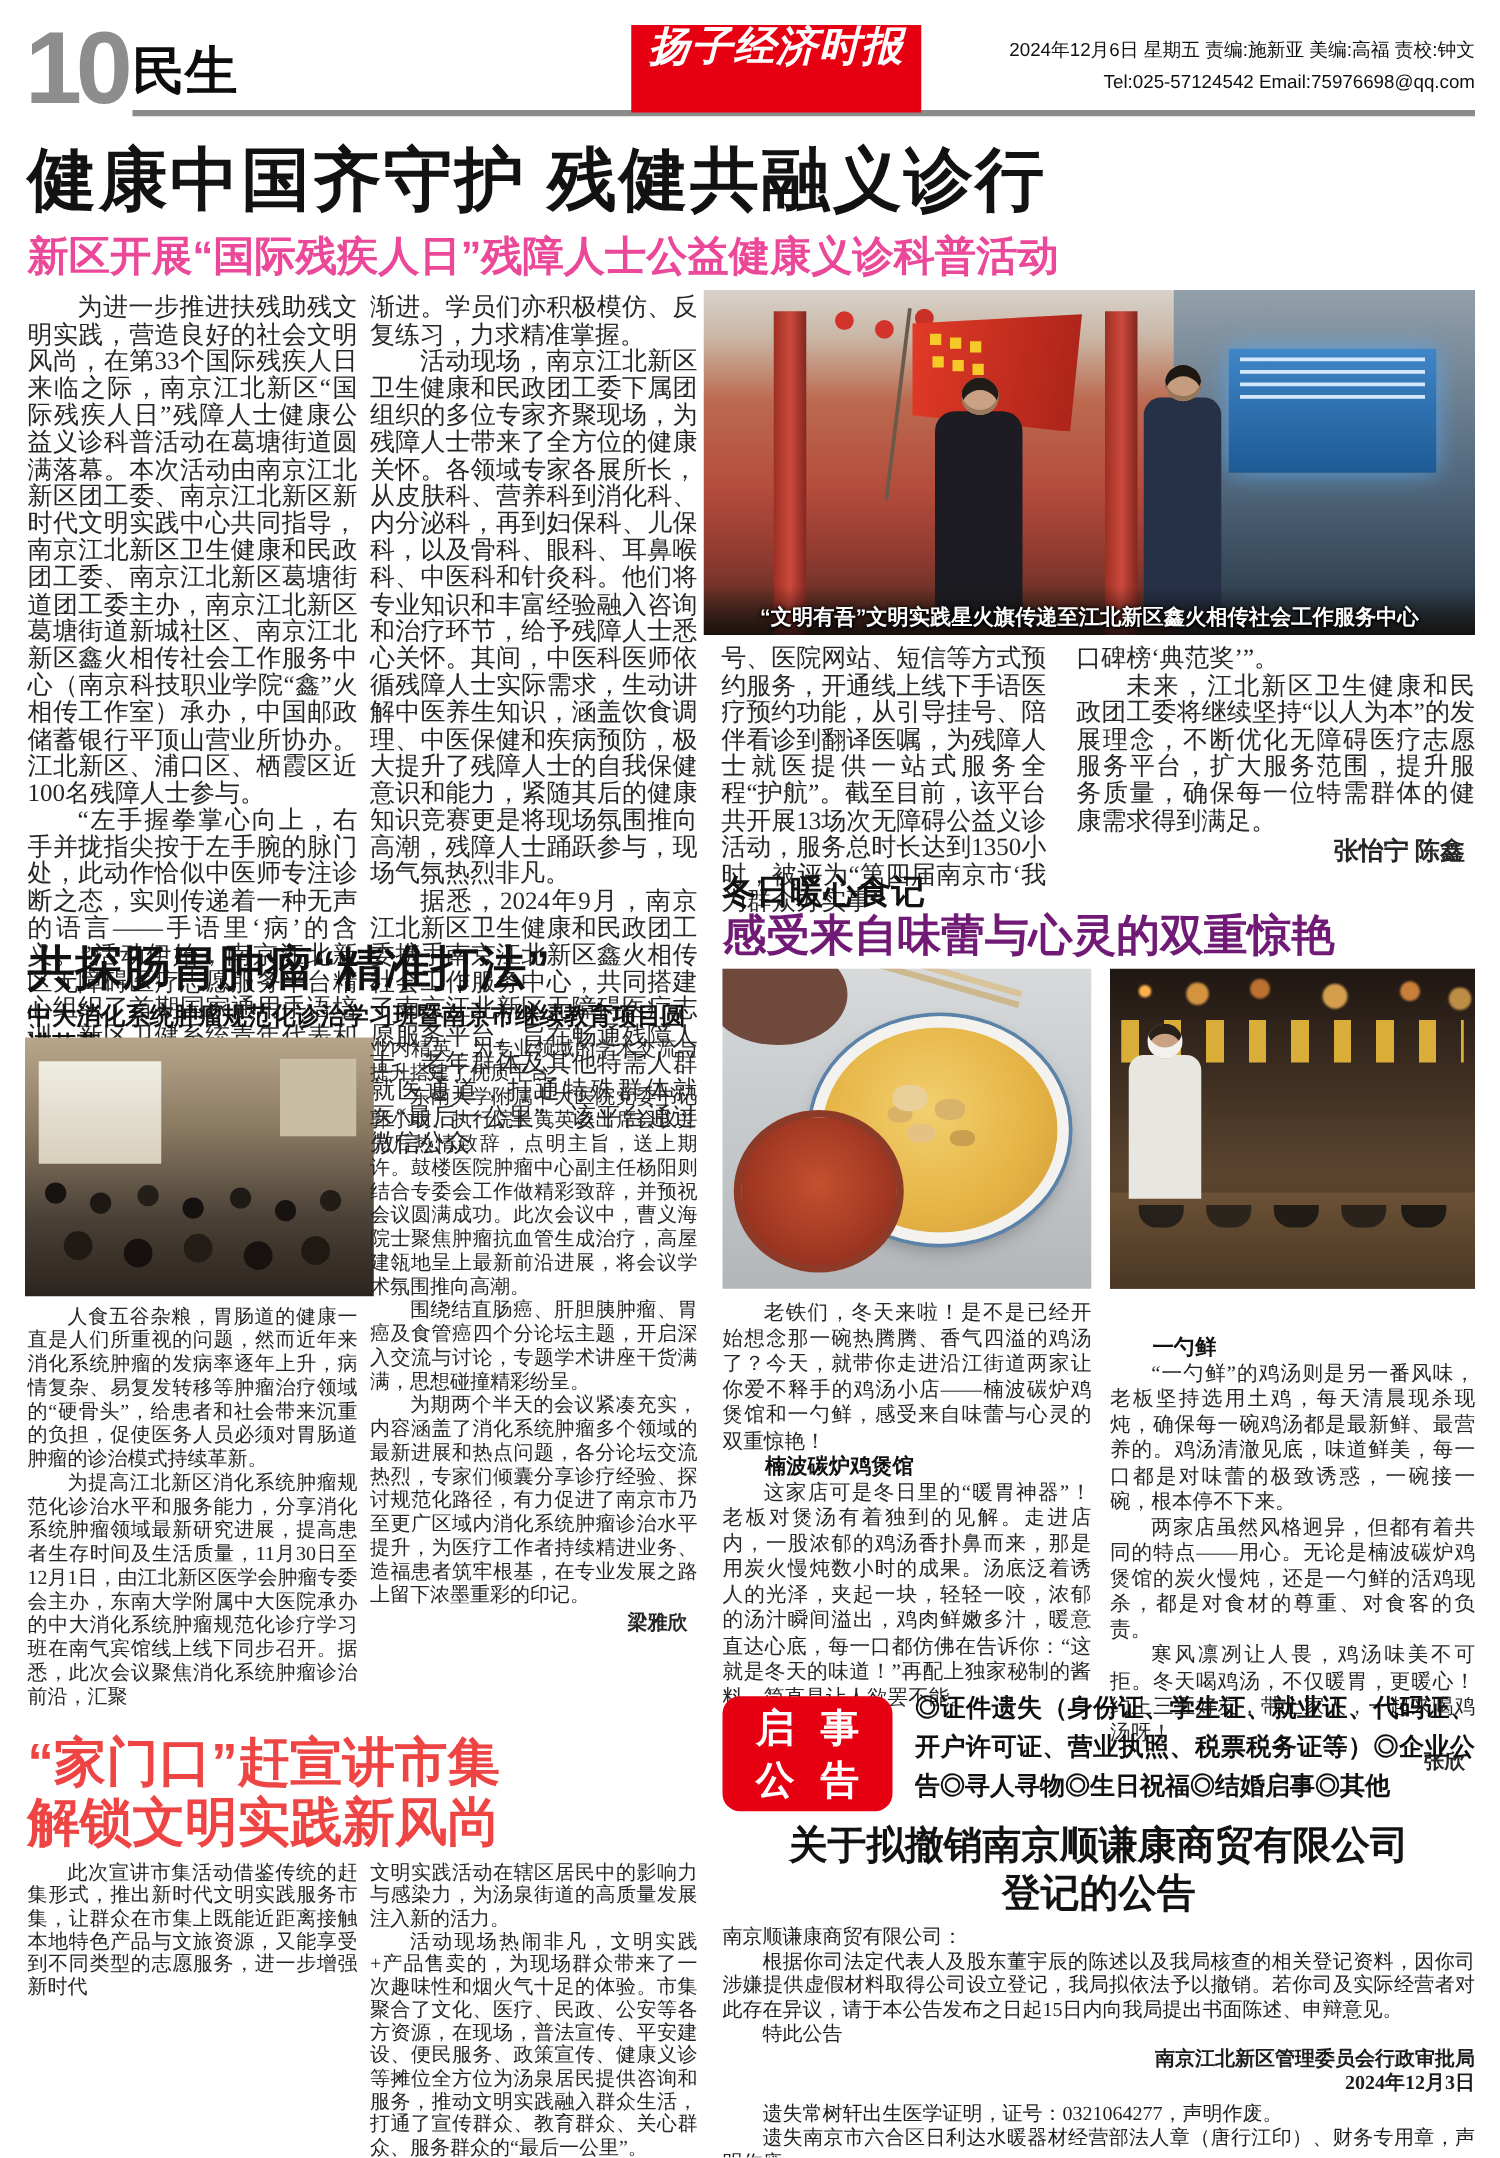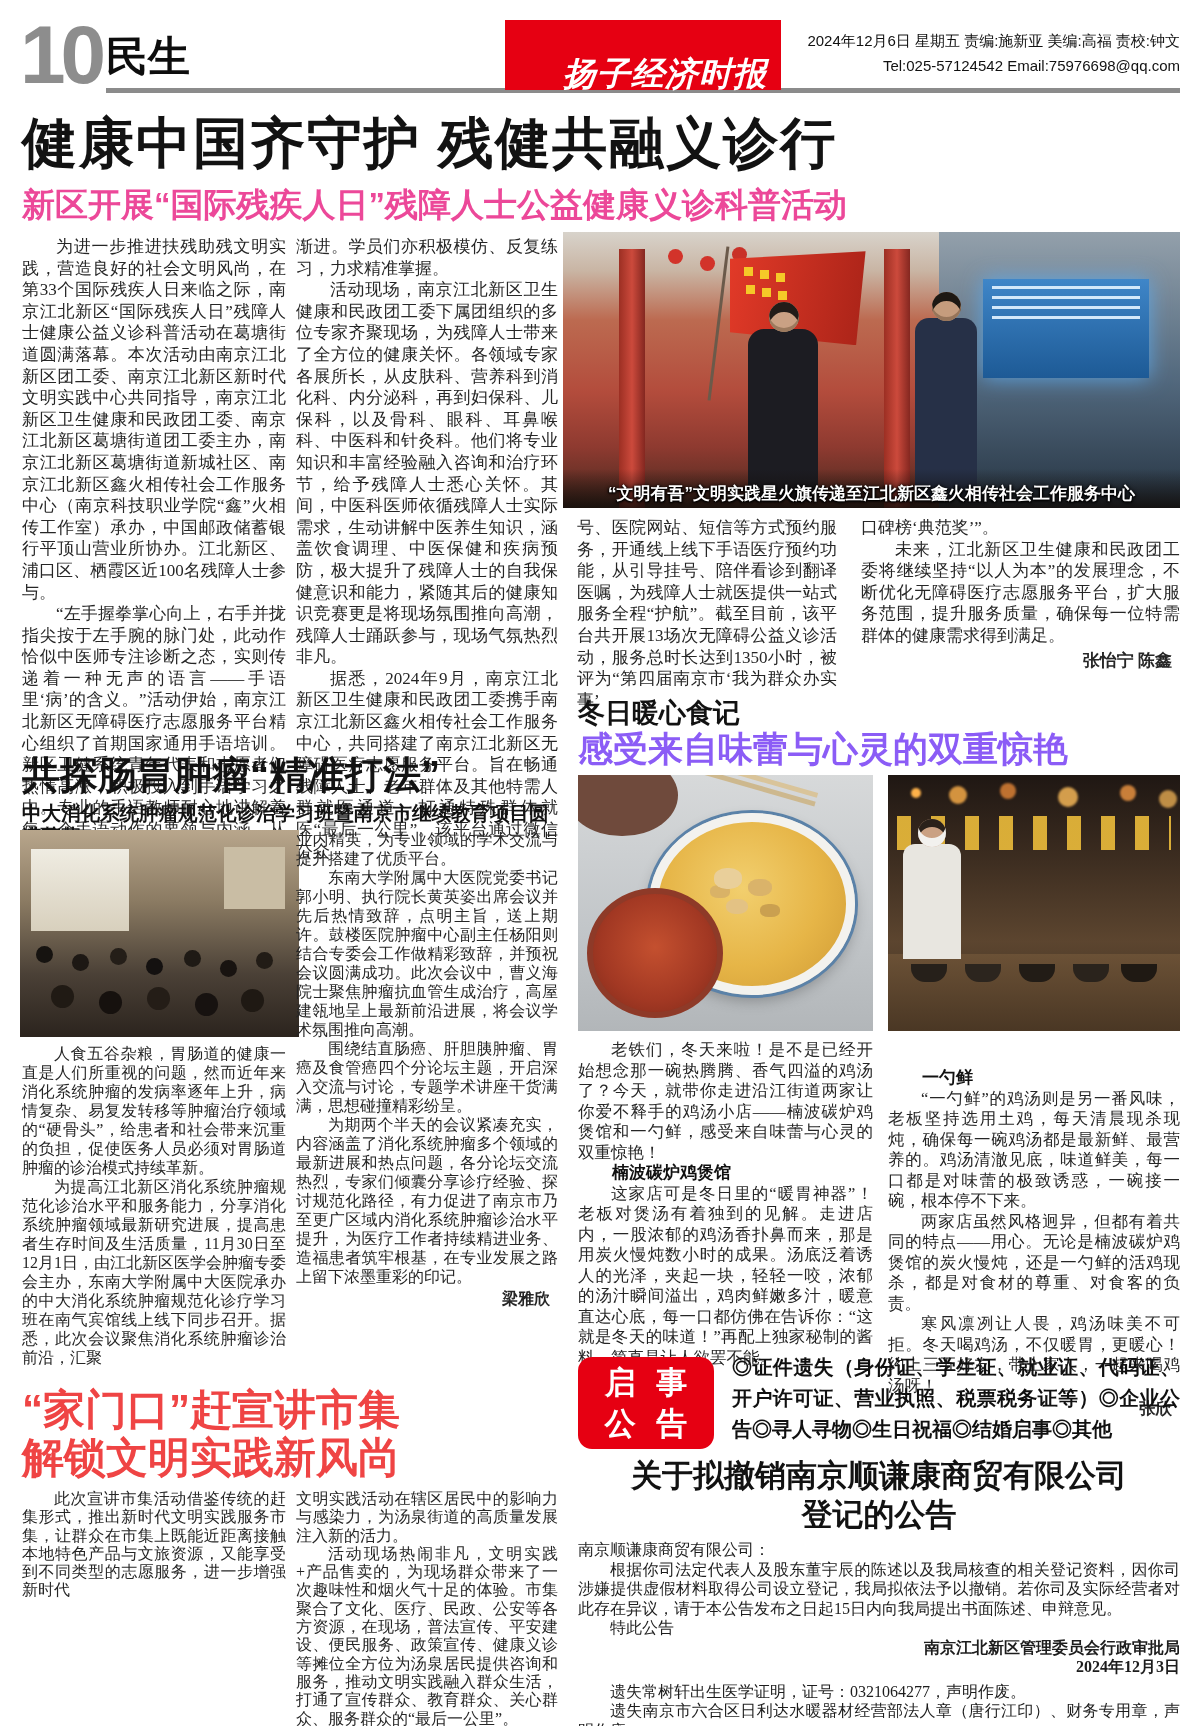--- a/index.html
+++ b/index.html
@@ -8,30 +8,30 @@
   p{margin:0;text-indent:2em;text-align:justify;}
   p.cont{text-indent:0;}
   .byl{text-align:right;font-weight:700;padding-right:8px;margin-top:3px;}
 
   
   .pgnum{position:absolute;left:20px;top:14px;font:700 82px/1 "Liberation Sans",sans-serif;
          color:#8d8d8d;letter-spacing:-5px;}
   .secname{position:absolute;left:106px;top:36px;font:900 42px/1 "Liberation Sans",sans-serif;color:#0d0d0d;}
   .hrule{position:absolute;left:106px;right:20px;top:88px;height:5px;background:#8b8b8b;}
   .masthead{position:absolute;left:505px;top:20px;width:232px;height:70px;background:#e60012;
-            display:flex;align-items:flex-end;justify-content:center;z-index:2;padding-left:44px;}
+            display:flex;align-items:flex-start;justify-content:center;z-index:2;}
   .masthead span{color:#fff;font:700 italic 33px/1 "Liberation Sans",sans-serif;letter-spacing:1px;}
   .issue{position:absolute;left:790px;right:20px;top:28px;text-align:right;
          font:400 15px/25px "Liberation Sans",sans-serif;color:#111;}
 
   
   .h1a{position:absolute;left:22px;top:112px;width:1070px;font:900 55px/1.15 "Liberation Sans",sans-serif;
        color:#121212;letter-spacing:2px;white-space:nowrap;}
   .h1b{position:absolute;left:22px;top:185px;width:1080px;font:700 33px/1.2 "Liberation Sans",sans-serif;color:#ec4899;}
-  .col{position:absolute;font-size:17px;line-height:21.6px;}
+  .col{position:absolute;font-size:20px;line-height:21.6px;}
   .c11{left:22px;top:236px;width:264px;}
   .c12{left:296px;top:236px;width:262px;}
   .c13{left:577px;top:517px;width:260px;}
   .c14{left:861px;top:517px;width:319px;}
 
   .photo{position:absolute;overflow:hidden;}
   .pcaption{position:absolute;left:0;right:0;bottom:3px;text-align:center;color:#fff;
             font:700 17px/22px "Liberation Sans",sans-serif;
             text-shadow:0 0 4px #000,1px 1px 2px #000,-1px 1px 2px #000;z-index:5;}
   
@@ -71,21 +71,21 @@
   .p2 .win{position:absolute;right:5%;top:8%;width:22%;height:30%;background:#c9bda4;}
   .p2 .heads{position:absolute;left:16px;top:56%;width:17px;height:17px;border-radius:50%;background:#161310;
      box-shadow:36px 8px 0 #1d1814,74px 2px 0 #241e18,110px 12px 0 #141110,148px 4px 0 #1f1a15,
                 184px 14px 0 #181310,220px 6px 0 #221c16,18px 42px 0 3px #201a14,66px 48px 0 3px #16110e,
                 114px 44px 0 3px #241d17,162px 50px 0 3px #171210,208px 46px 0 3px #1f1913;}
   .c21{left:22px;top:1044px;width:264px;font-size:16px;line-height:19px;}
   .c22{left:296px;top:830px;width:262px;font-size:16px;line-height:19px;}
 
   
   .kicker{position:absolute;left:578px;top:700px;font:700 27px/1 "Liberation Sans",sans-serif;color:#121212;}
-  .h3{position:absolute;left:578px;top:731px;font:900 35px/1 "Liberation Sans",sans-serif;color:#8b5cf6;}
+  .h3{position:absolute;left:578px;top:731px;font:900 35px/1 "Liberation Sans",sans-serif;color:#701a75;}
   .p3a{left:578px;top:775px;width:295px;height:256px;
        background:linear-gradient(180deg,#d7d9da 0%,#c2c6c9 60%,#b2b6b9 100%);}
   .p3a .plate{position:absolute;left:-4%;top:-8%;width:38%;height:32%;border-radius:50%;background:#6f4a3c;}
   .p3a .sticks{position:absolute;left:38%;top:0;width:130px;height:5px;background:#d9c49a;
                transform:rotate(16deg);box-shadow:0 9px 0 #cdb88e;}
   .p3a .bigbowl{position:absolute;right:6%;top:15%;width:64%;height:64%;border-radius:50%;
        background:radial-gradient(circle at 45% 40%,#f2cf6e 0%,#e6b547 55%,#cf9a34 100%);
        border:9px solid #f3f2ee;box-shadow:0 0 0 3px #5b82a8,0 6px 14px rgba(0,0,0,.25);}
   .p3a .chunk{position:absolute;left:30%;top:28%;width:28px;height:21px;border-radius:45%;background:#e9cf9a;
        box-shadow:32px 9px 0 -2px #dab36a,9px 28px 0 -3px #e3c284,42px 32px 0 -4px #caa050,-8px 13px 0 -4px #d9b267;}

